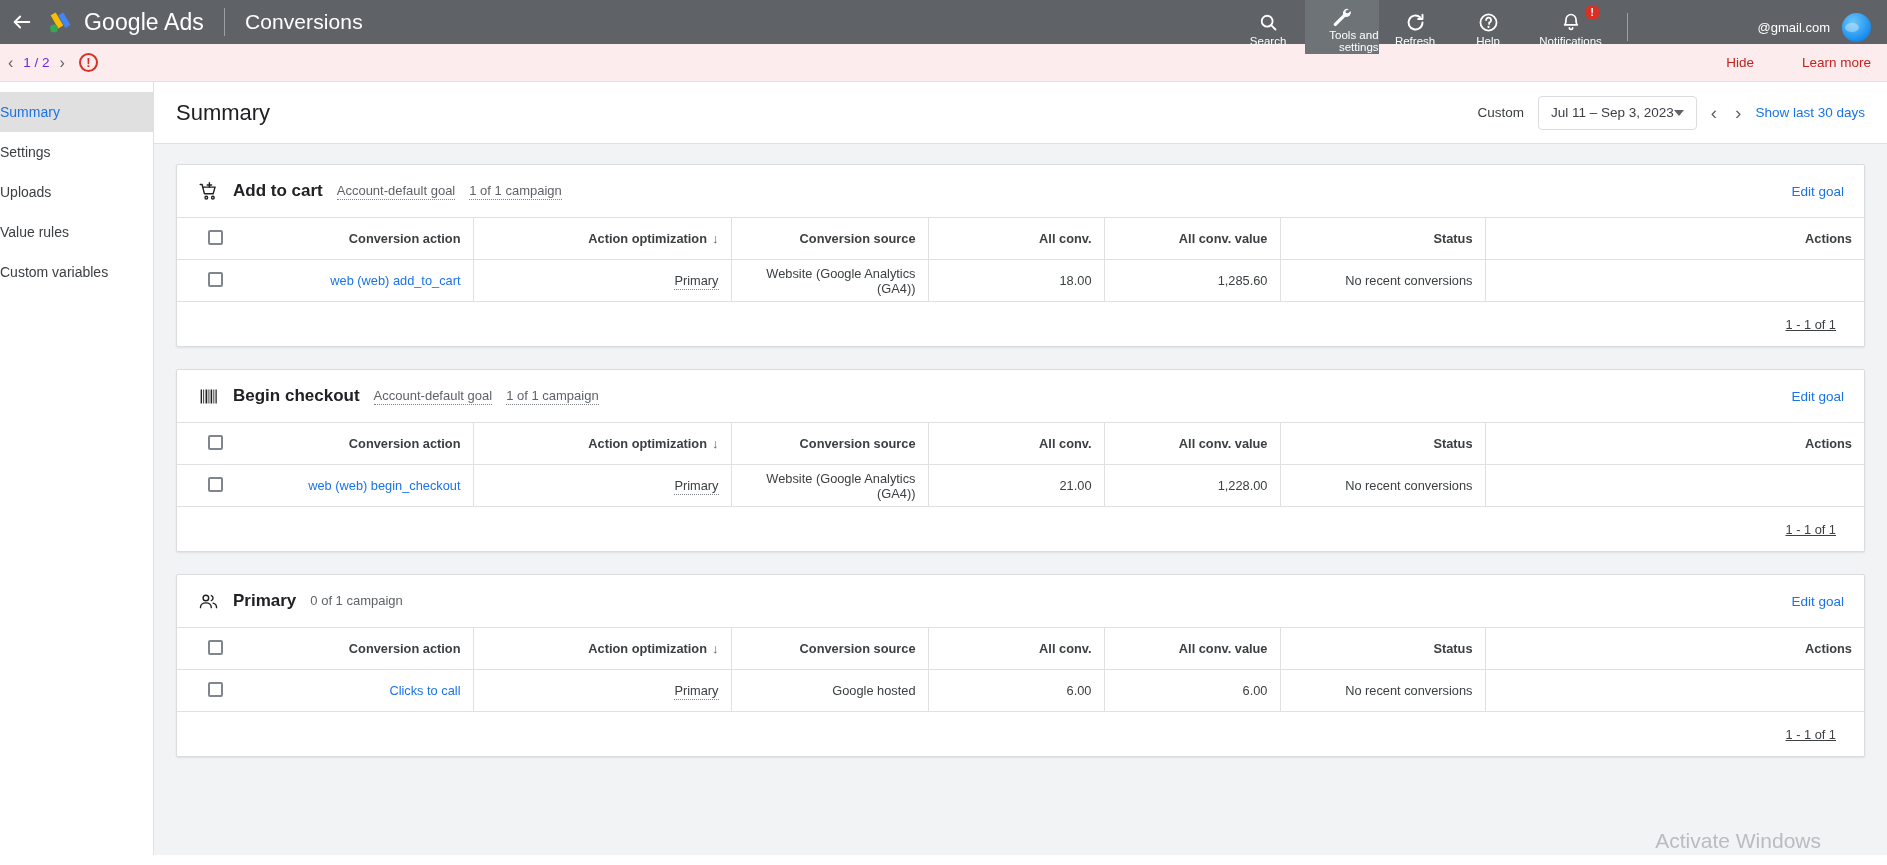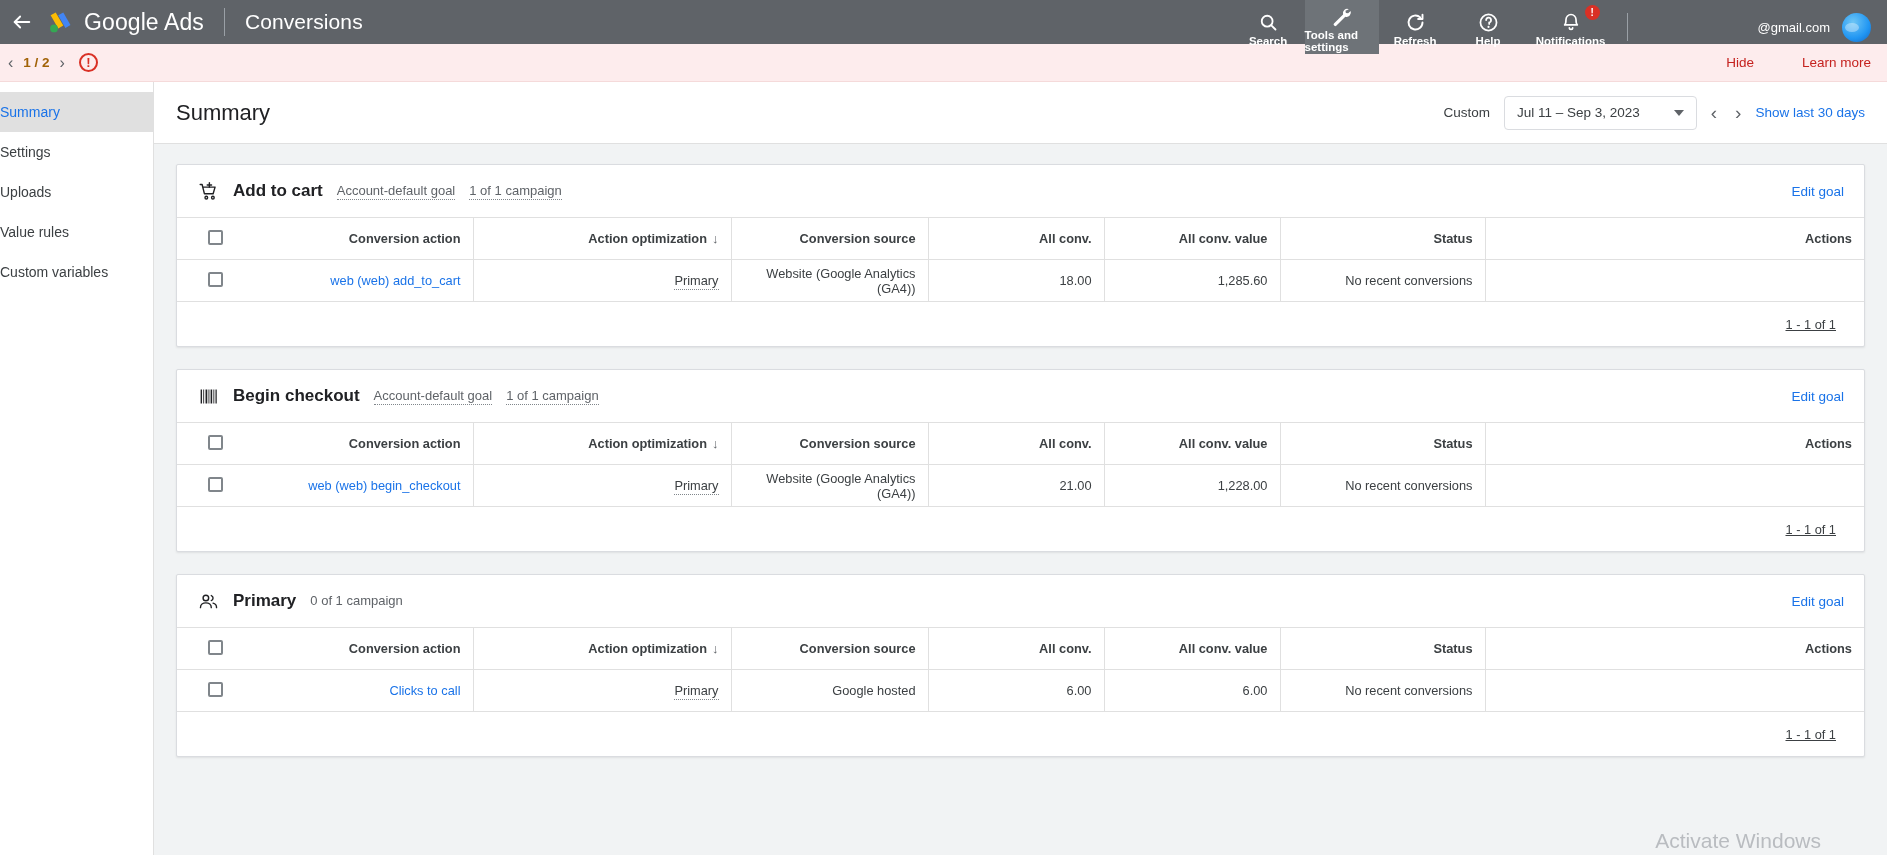--- a/index.html
+++ b/index.html
@@ -33,21 +33,21 @@
   }
   .tb-item {
     width: 73px; display: flex; flex-direction: column;
     align-items: center; justify-content: center;
     color: #fff; cursor: pointer; position: relative; gap: 2px;
     padding-top: 4px;
   }
   .tb-item.wide { width: 74px; }
   .tb-item.active { background: #6e7378; }
   .tb-ic { height: 22px; display: flex; align-items: center; justify-content: center; }
-  .tb-label { font-size: 11.5px; line-height: 12px; text-align: left; font-weight: bold; }
+  .tb-label { font-size: 11.5px; line-height: 12px; text-align: right; font-weight: normal; }
   .tb-sep { width: 1px; background: #9aa0a6; margin: 13px 10px; }
   .acct {
     display: flex; align-items: center; gap: 12px;
     color: #fff; font-size: 13px; padding-right: 16px; padding-left: 120px;
   }
   .avatar {
     width: 29px; height: 29px; border-radius: 50%;
     background: radial-gradient(circle at 38% 32%, #6ec6f5 0%, #2196f3 60%, #1565c0 100%);
     position: relative; overflow: hidden; flex: none;
   }
@@ -65,21 +65,21 @@
 
   
   .alertbar {
     height: 38px; background: #fdeced;
     display: flex; align-items: center;
     padding: 0 16px 0 8px; font-size: 13.5px; color: #202124;
     border-bottom: 1px solid #f5dada;
   }
   .alert-nav { display: flex; align-items: center; gap: 10px; color: #5f6368; }
   .alert-chev { font-size: 16px; cursor: pointer; color: #5f6368; }
-  .alert-count { font-size: 13.5px; color: #a16207; font-weight: bold; }
+  .alert-count { font-size: 13.5px; color: #6d28d9; }
   .alert-ic {
     margin: 0 14px 0 14px; width: 19px; height: 19px;
     border: 2px solid #d93025; border-radius: 50%;
     color: #d93025; font-size: 13px; font-weight: bold;
     display: flex; align-items: center; justify-content: center;
     line-height: 1; flex: none;
   }
   .alert-text strong { font-weight: bold; }
   .alert-actions { margin-left: auto; display: flex; gap: 48px; }
   .alert-actions span { color: #c5221f; font-size: 13.5px; cursor: pointer; }
@@ -104,21 +104,21 @@
     display: flex; align-items: center;
     padding: 0 22px 0 22px;
     border-bottom: 1px solid #e0e0e0;
   }
   .page-title { font-size: 22px; color: #202124; font-weight: normal; }
   .dr-wrap { margin-left: auto; display: flex; align-items: center; gap: 14px; }
   .dr-label { font-size: 13.5px; color: #3c4043; }
   .dr-box {
     border: 1px solid #dadce0; border-radius: 4px;
     height: 34px; display: flex; align-items: center;
-    padding: 0 12px; gap: 34px; cursor: pointer; background: #fff;
+    padding: 0 12px; cursor: pointer; background: #fff;
   }
   .dr-val { font-size: 13.5px; color: #3c4043; }
   .caret {
     width: 0; height: 0; border-left: 5px solid transparent;
     border-right: 5px solid transparent; border-top: 6px solid #5f6368;
   }
   .dr-nav { display: flex; gap: 18px; color: #5f6368; font-size: 19px; }
   .dr-nav span { cursor: pointer; }
   .dr-link { color: #1a73e8; font-size: 13.5px; cursor: pointer; }
 

